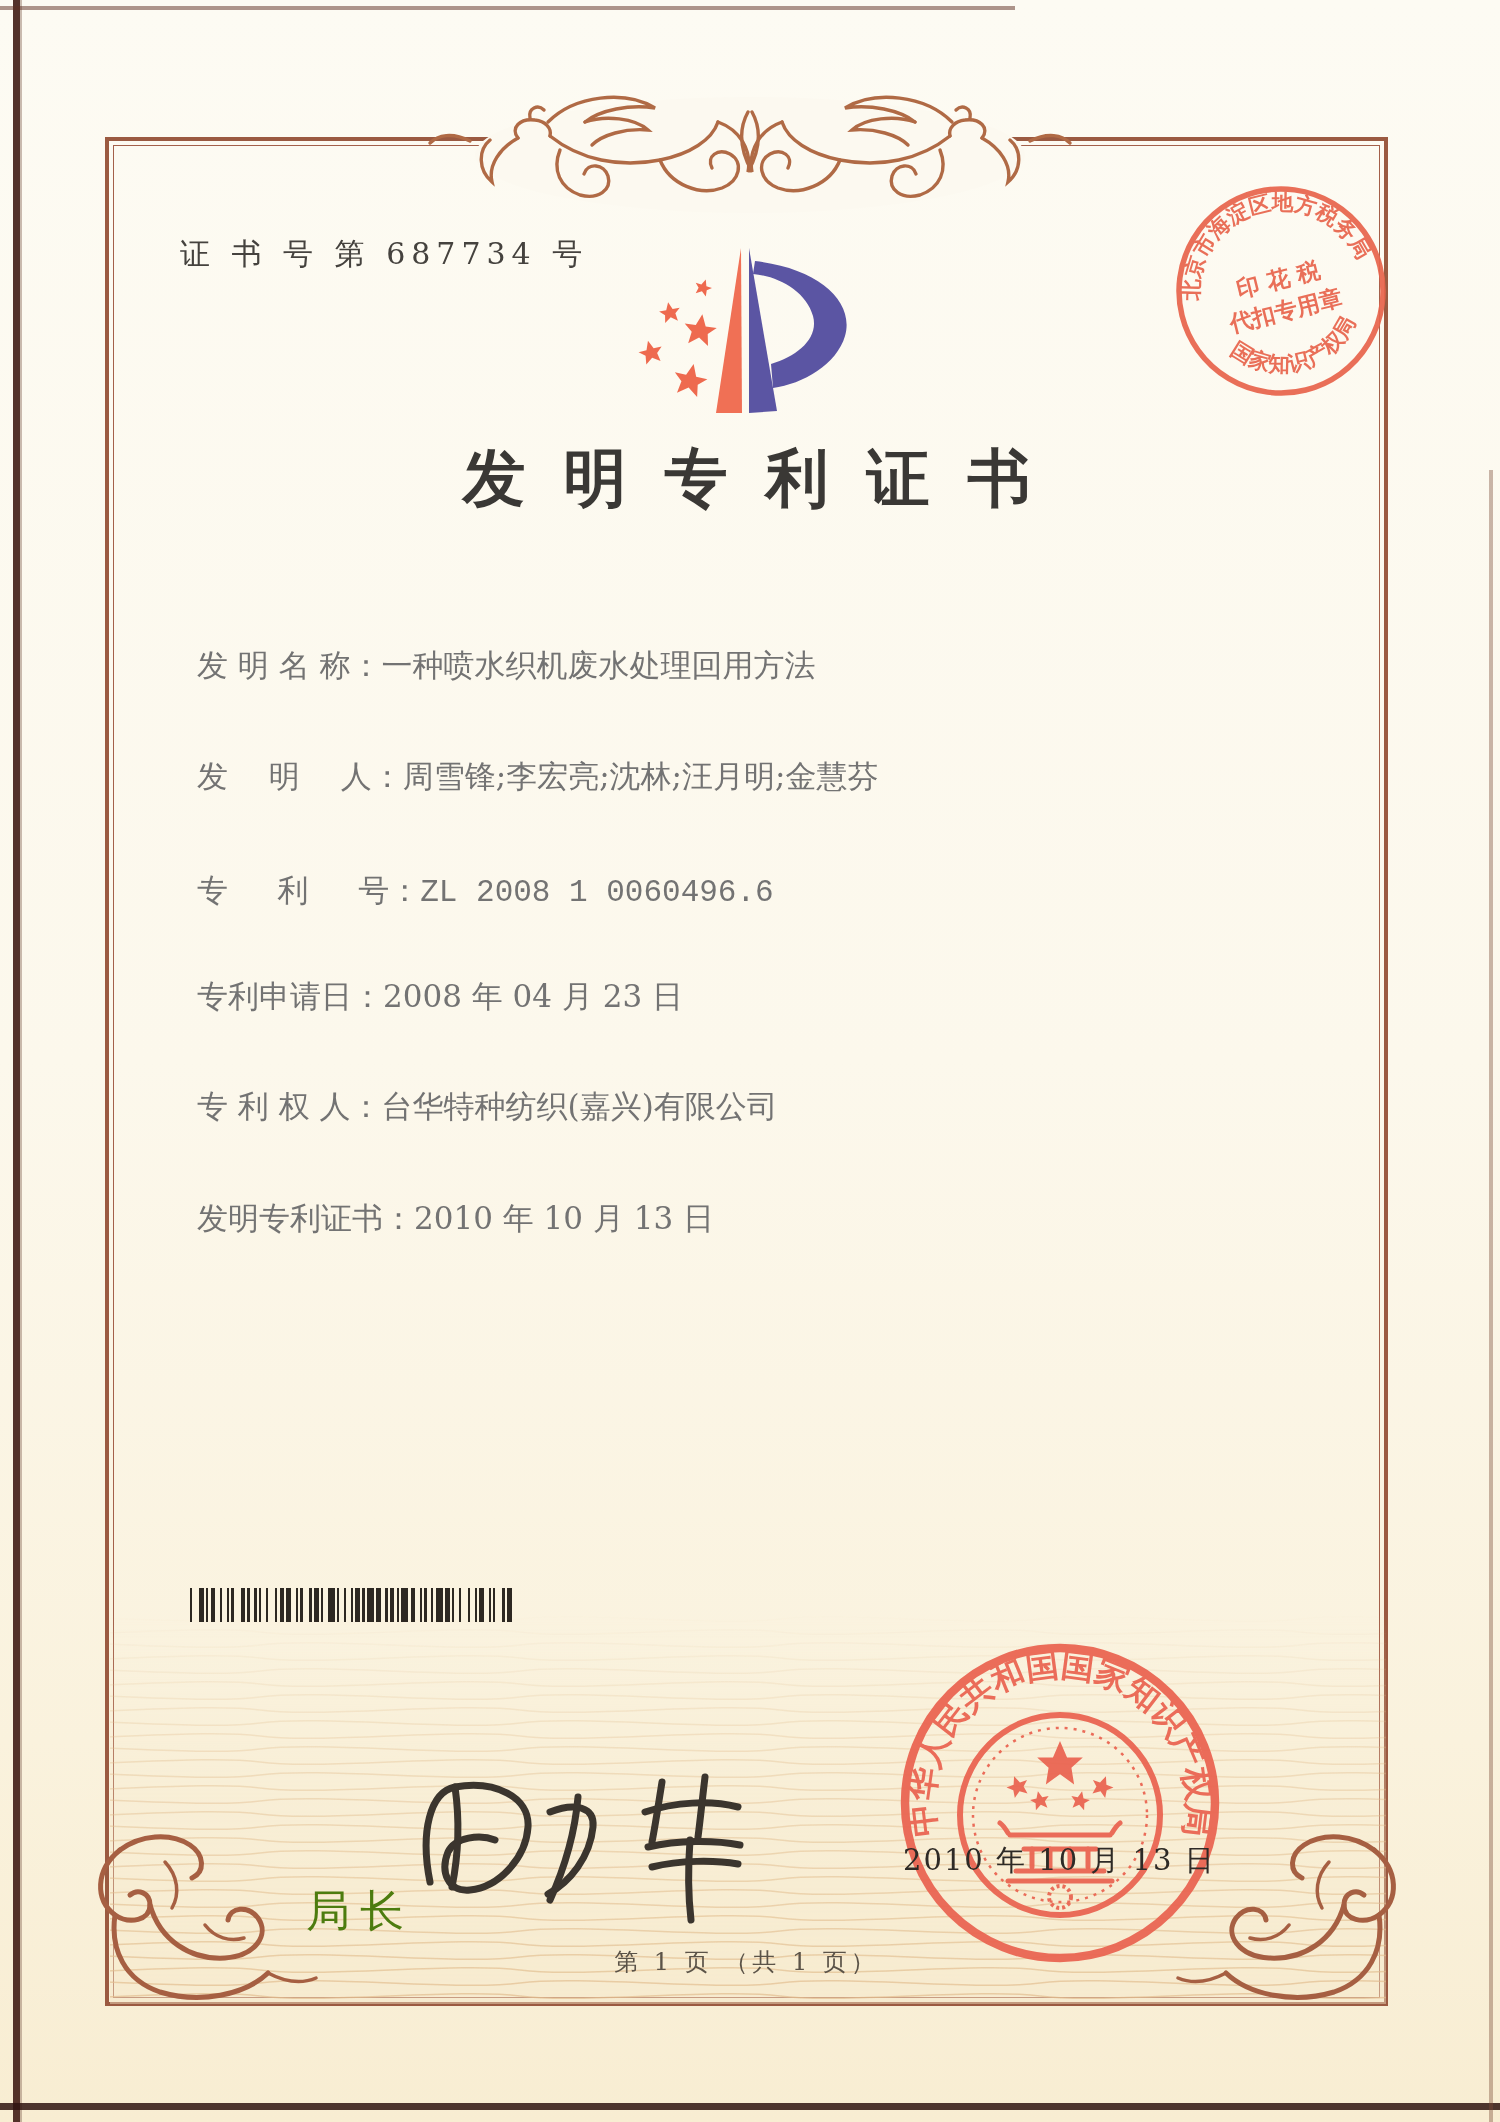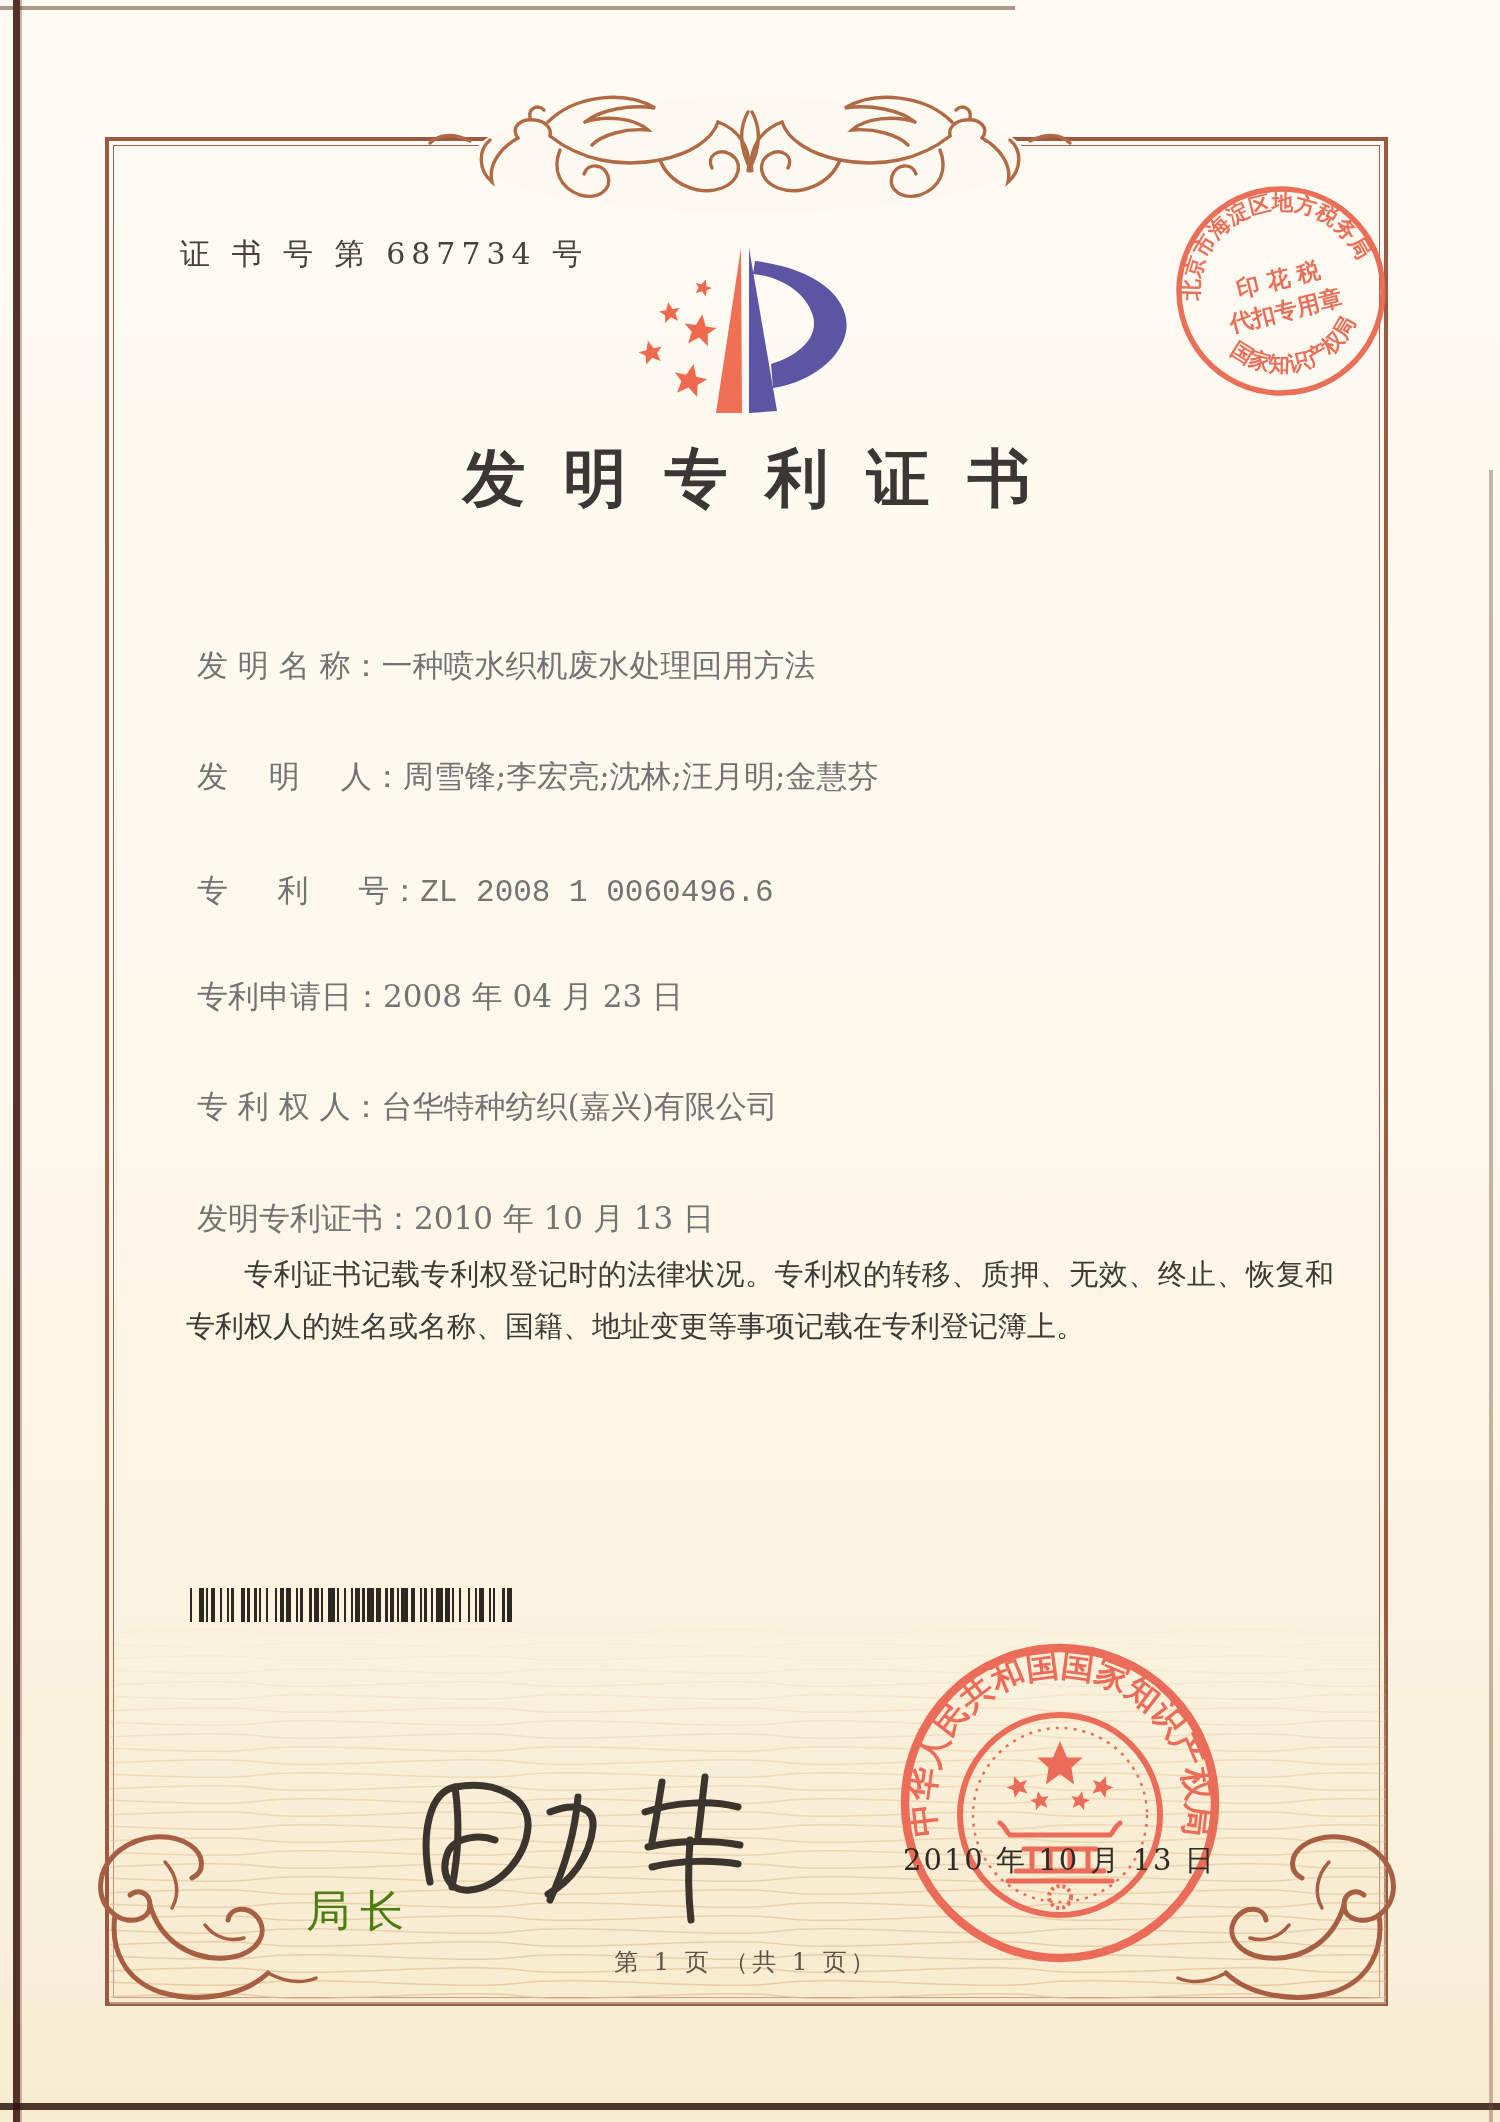--- a/index.html
+++ b/index.html
@@ -155,21 +155,20 @@
   </div>
   <div class="frow" style="top:1086px;">
     <span class="lab">专 利 权 人：</span><span class="val">台华特种纺织(嘉兴)有限公司</span>
   </div>
   <div class="frow" style="top:1198px;">
     <span class="lab">发明专利证书：</span><span class="val">2010 年 10 月 13 日</span>
   </div>
 </div>
 
 <div class="abs body-text">
-  <p>专利证书记载专利权登记时的法律状况。专利权的转移、质押、无效、终止、恢复和专利权人的姓名或名称、国籍、地址变更等事项记载在专利登记簿上。</p>
 </div>
 
 <div class="abs barcode"><span style="display: inline-block; height: 34px; width: 2.3px; background: rgb(45, 40, 34);"></span><span style="display: inline-block; height: 34px; width: 6.9px; background: transparent;"></span><span style="display: inline-block; height: 34px; width: 4.6px; background: rgb(45, 40, 34);"></span><span style="display: inline-block; height: 34px; width: 2.3px; background: transparent;"></span><span style="display: inline-block; height: 34px; width: 2.3px; background: rgb(45, 40, 34);"></span><span style="display: inline-block; height: 34px; width: 2.3px; background: transparent;"></span><span style="display: inline-block; height: 34px; width: 4.6px; background: rgb(45, 40, 34);"></span><span style="display: inline-block; height: 34px; width: 4.6px; background: transparent;"></span><span style="display: inline-block; height: 34px; width: 2.3px; background: rgb(45, 40, 34);"></span><span style="display: inline-block; height: 34px; width: 4.6px; background: transparent;"></span><span style="display: inline-block; height: 34px; width: 2.3px; background: rgb(45, 40, 34);"></span><span style="display: inline-block; height: 34px; width: 2.3px; background: transparent;"></span><span style="display: inline-block; height: 34px; width: 2.3px; background: rgb(45, 40, 34);"></span><span style="display: inline-block; height: 34px; width: 6.9px; background: transparent;"></span><span style="display: inline-block; height: 34px; width: 4.6px; background: rgb(45, 40, 34);"></span><span style="display: inline-block; height: 34px; width: 2.3px; background: transparent;"></span><span style="display: inline-block; height: 34px; width: 2.3px; background: rgb(45, 40, 34);"></span><span style="display: inline-block; height: 34px; width: 4.6px; background: transparent;"></span><span style="display: inline-block; height: 34px; width: 2.3px; background: rgb(45, 40, 34);"></span><span style="display: inline-block; height: 34px; width: 2.3px; background: transparent;"></span><span style="display: inline-block; height: 34px; width: 2.3px; background: rgb(45, 40, 34);"></span><span style="display: inline-block; height: 34px; width: 4.6px; background: transparent;"></span><span style="display: inline-block; height: 34px; width: 2.3px; background: rgb(45, 40, 34);"></span><span style="display: inline-block; height: 34px; width: 6.9px; background: transparent;"></span><span style="display: inline-block; height: 34px; width: 2.3px; background: rgb(45, 40, 34);"></span><span style="display: inline-block; height: 34px; width: 2.3px; background: transparent;"></span><span style="display: inline-block; height: 34px; width: 4.6px; background: rgb(45, 40, 34);"></span><span style="display: inline-block; height: 34px; width: 2.3px; background: transparent;"></span><span style="display: inline-block; height: 34px; width: 4.6px; background: rgb(45, 40, 34);"></span><span style="display: inline-block; height: 34px; width: 4.6px; background: transparent;"></span><span style="display: inline-block; height: 34px; width: 2.3px; background: rgb(45, 40, 34);"></span><span style="display: inline-block; height: 34px; width: 2.3px; background: transparent;"></span><span style="display: inline-block; height: 34px; width: 2.3px; background: rgb(45, 40, 34);"></span><span style="display: inline-block; height: 34px; width: 6.9px; background: transparent;"></span><span style="display: inline-block; height: 34px; width: 2.3px; background: rgb(45, 40, 34);"></span><span style="display: inline-block; height: 34px; width: 2.3px; background: transparent;"></span><span style="display: inline-block; height: 34px; width: 4.6px; background: rgb(45, 40, 34);"></span><span style="display: inline-block; height: 34px; width: 2.3px; background: transparent;"></span><span style="display: inline-block; height: 34px; width: 2.3px; background: rgb(45, 40, 34);"></span><span style="display: inline-block; height: 34px; width: 4.6px; background: transparent;"></span><span style="display: inline-block; height: 34px; width: 6.9px; background: rgb(45, 40, 34);"></span><span style="display: inline-block; height: 34px; width: 2.3px; background: transparent;"></span><span style="display: inline-block; height: 34px; width: 2.3px; background: rgb(45, 40, 34);"></span><span style="display: inline-block; height: 34px; width: 4.6px; background: transparent;"></span><span style="display: inline-block; height: 34px; width: 2.3px; background: rgb(45, 40, 34);"></span><span style="display: inline-block; height: 34px; width: 4.6px; background: transparent;"></span><span style="display: inline-block; height: 34px; width: 2.3px; background: rgb(45, 40, 34);"></span><span style="display: inline-block; height: 34px; width: 2.3px; background: transparent;"></span><span style="display: inline-block; height: 34px; width: 4.6px; background: rgb(45, 40, 34);"></span><span style="display: inline-block; height: 34px; width: 2.3px; background: transparent;"></span><span style="display: inline-block; height: 34px; width: 2.3px; background: rgb(45, 40, 34);"></span><span style="display: inline-block; height: 34px; width: 2.3px; background: transparent;"></span><span style="display: inline-block; height: 34px; width: 6.9px; background: rgb(45, 40, 34);"></span><span style="display: inline-block; height: 34px; width: 2.3px; background: transparent;"></span><span style="display: inline-block; height: 34px; width: 4.6px; background: rgb(45, 40, 34);"></span><span style="display: inline-block; height: 34px; width: 4.6px; background: transparent;"></span><span style="display: inline-block; height: 34px; width: 2.3px; background: rgb(45, 40, 34);"></span><span style="display: inline-block; height: 34px; width: 2.3px; background: transparent;"></span><span style="display: inline-block; height: 34px; width: 4.6px; background: rgb(45, 40, 34);"></span><span style="display: inline-block; height: 34px; width: 2.3px; background: transparent;"></span><span style="display: inline-block; height: 34px; width: 2.3px; background: rgb(45, 40, 34);"></span><span style="display: inline-block; height: 34px; width: 2.3px; background: transparent;"></span><span style="display: inline-block; height: 34px; width: 6.9px; background: rgb(45, 40, 34);"></span><span style="display: inline-block; height: 34px; width: 2.3px; background: transparent;"></span><span style="display: inline-block; height: 34px; width: 4.6px; background: rgb(45, 40, 34);"></span><span style="display: inline-block; height: 34px; width: 4.6px; background: transparent;"></span><span style="display: inline-block; height: 34px; width: 2.3px; background: rgb(45, 40, 34);"></span><span style="display: inline-block; height: 34px; width: 2.3px; background: transparent;"></span><span style="display: inline-block; height: 34px; width: 2.3px; background: rgb(45, 40, 34);"></span><span style="display: inline-block; height: 34px; width: 4.6px; background: transparent;"></span><span style="display: inline-block; height: 34px; width: 2.3px; background: rgb(45, 40, 34);"></span><span style="display: inline-block; height: 34px; width: 2.3px; background: transparent;"></span><span style="display: inline-block; height: 34px; width: 6.9px; background: rgb(45, 40, 34);"></span><span style="display: inline-block; height: 34px; width: 2.3px; background: transparent;"></span><span style="display: inline-block; height: 34px; width: 4.6px; background: rgb(45, 40, 34);"></span><span style="display: inline-block; height: 34px; width: 2.3px; background: transparent;"></span><span style="display: inline-block; height: 34px; width: 2.3px; background: rgb(45, 40, 34);"></span><span style="display: inline-block; height: 34px; width: 4.6px; background: transparent;"></span><span style="display: inline-block; height: 34px; width: 2.3px; background: rgb(45, 40, 34);"></span><span style="display: inline-block; height: 34px; width: 6.9px; background: transparent;"></span><span style="display: inline-block; height: 34px; width: 2.3px; background: rgb(45, 40, 34);"></span><span style="display: inline-block; height: 34px; width: 4.6px; background: transparent;"></span><span style="display: inline-block; height: 34px; width: 2.3px; background: rgb(45, 40, 34);"></span><span style="display: inline-block; height: 34px; width: 2.3px; background: transparent;"></span><span style="display: inline-block; height: 34px; width: 4.6px; background: rgb(45, 40, 34);"></span><span style="display: inline-block; height: 34px; width: 4.6px; background: transparent;"></span><span style="display: inline-block; height: 34px; width: 2.3px; background: rgb(45, 40, 34);"></span><span style="display: inline-block; height: 34px; width: 2.3px; background: transparent;"></span><span style="display: inline-block; height: 34px; width: 2.3px; background: rgb(45, 40, 34);"></span><span style="display: inline-block; height: 34px; width: 6.9px; background: transparent;"></span><span style="display: inline-block; height: 34px; width: 2.3px; background: rgb(45, 40, 34);"></span><span style="display: inline-block; height: 34px; width: 2.3px; background: transparent;"></span><span style="display: inline-block; height: 34px; width: 4.6px; background: rgb(45, 40, 34);"></span><span style="display: inline-block; height: 34px; width: 2.3px; background: transparent;"></span></div>
 
 <div class="abs director">局长</div>
 <svg class="abs sig" viewBox="0 0 390 200">
   <g fill="none" stroke="#3b352e" stroke-width="7" stroke-linecap="round" stroke-linejoin="round">
     <path d="M30,130 C20,80 30,40 55,35 C95,28 130,45 128,75 C126,105 100,135 70,138 C48,140 40,120 48,100 C55,85 80,82 95,88"></path>
     <path d="M55,35 C60,70 58,105 52,135"></path>
     <path d="M150,60 C175,50 195,55 193,75 C190,105 170,130 148,142"></path>

